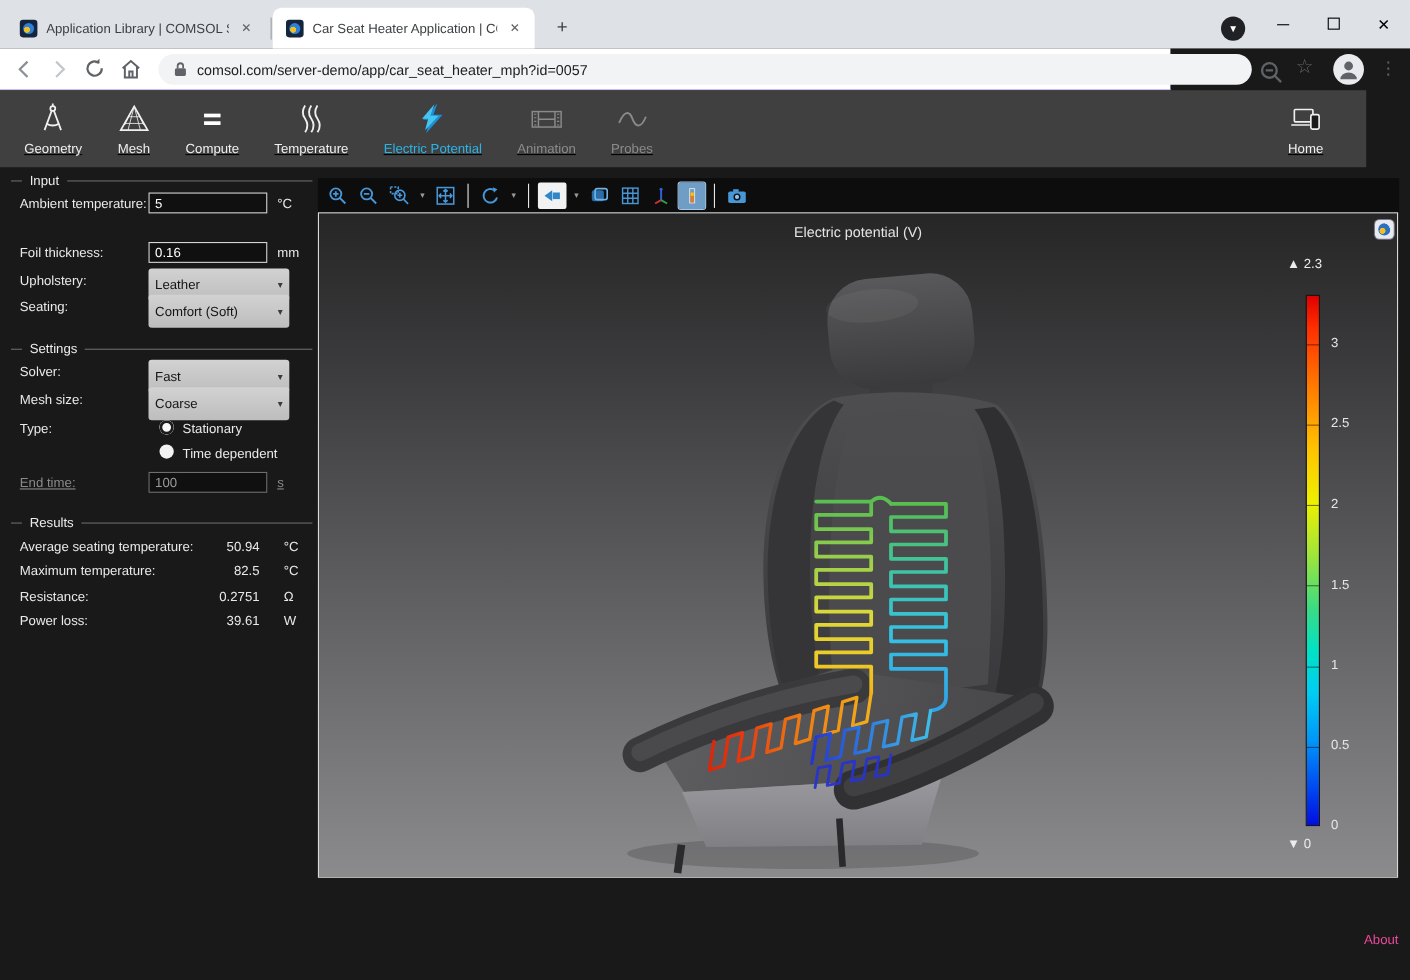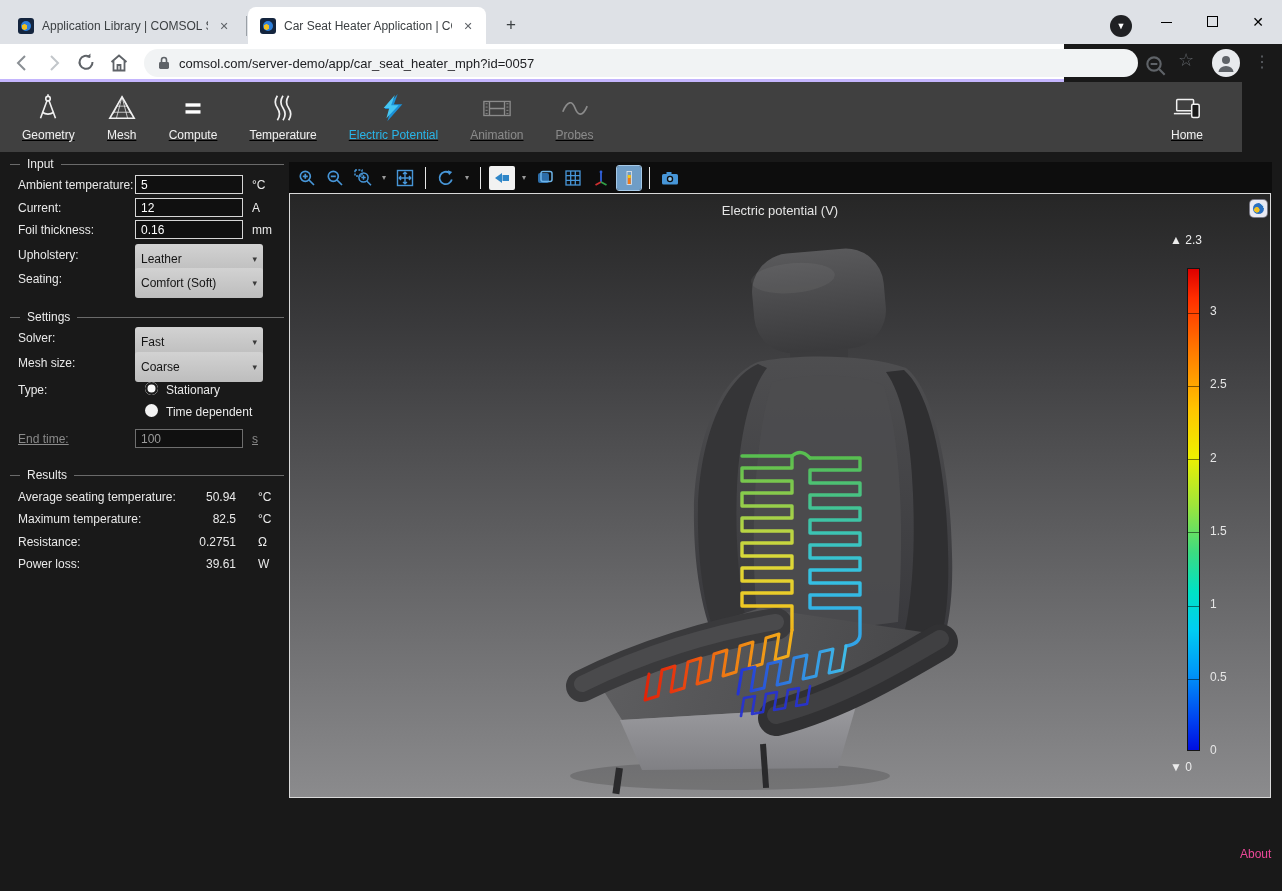--- a/index.html
+++ b/index.html
@@ -22,21 +22,21 @@
   #newtab-btn { position:absolute; left:498px; top:12px; width:26px; height:26px; border-radius:13px;
     color:#3c4043; font-size:17px; text-align:center; line-height:25px; }
   #chrome-update { position:absolute; left:1110px; top:15px; width:22px; height:22px; border-radius:11px;
     background:#202124; color:#fff; font-size:9px; text-align:center; line-height:22px; }
   .winctl { position:absolute; top:12px; width:30px; height:20px; color:#000; text-align:center; }
   #win-min { left:1151px; } #win-min i { display:block; margin:10px auto 0; width:11px; border-top:1.4px solid #000; }
   #win-max { left:1197px; } #win-max i { display:block; margin:4px auto 0; width:11px; height:11px; border:1.4px solid #000; }
   #win-close { left:1243px; font-size:14px; line-height:20px; }
 
   #urlbar { position:absolute; left:0; top:44px; width:1064px; height:38px; background:#ffffff;
-    border-bottom:3px solid #c4b5fd; }
+    border-bottom:1px solid #c4b5fd; }
   .nav-ic { position:absolute; top:7px; width:24px; height:24px; color:#5f6368; }
   #omnibox { position:absolute; left:144px; top:5px; width:994px; height:28px; border-radius:14px;
     background:#f1f3f4; display:flex; align-items:center; gap:9px; padding:0 14px; }
   #url-text { font-size:13px; color:#202124; }
   .right-ic { position:absolute; top:8px; color:#5f6368; font-size:15px; }
   #avatar { position:absolute; left:1212px; top:5px; width:28px; height:28px; border-radius:14px; background:#e8eaed; }
 
   
   #ribbon { position:absolute; left:0; top:82px; width:1242px; height:70px; background:#404040;
     display:flex; align-items:center;text-decoration:underline; }
@@ -254,25 +254,20 @@
 <div id="sidebar">
   <div class="sec-head" style="top:7px">
     <span>Input</span>
     </div>
 
   <div class="srow" style="top:24px">
     <span class="slabel">Ambient temperature:</span>
     <div class="sfield">5</div>
     <span class="sunit">°C</span>
   </div>
-  <div class="srow" style="top:47px">
-    <span class="slabel">Current:</span>
-    <div class="sfield">12</div>
-    <span class="sunit">A</span>
-  </div>
   <div class="srow" style="top:69px">
     <span class="slabel">Foil thickness:</span>
     <div class="sfield">0.16</div>
     <span class="sunit">mm</span>
   </div>
   <div class="srow" style="top:94px">
     <span class="slabel">Upholstery:</span>
     <div class="sdrop">
       <span>Leather</span>
       <span class="caret">▾</span>

